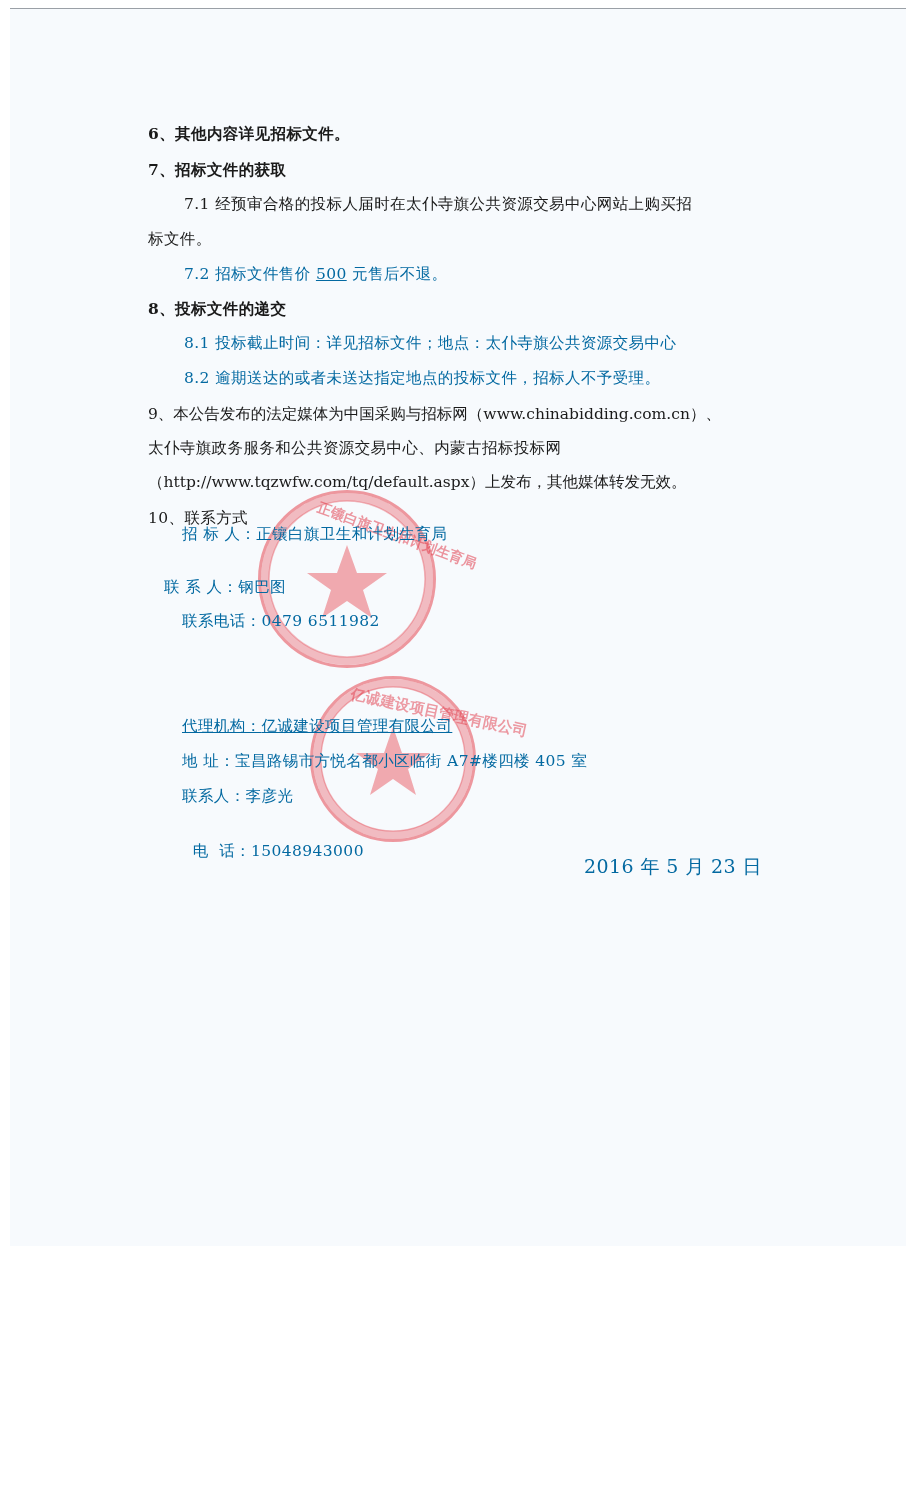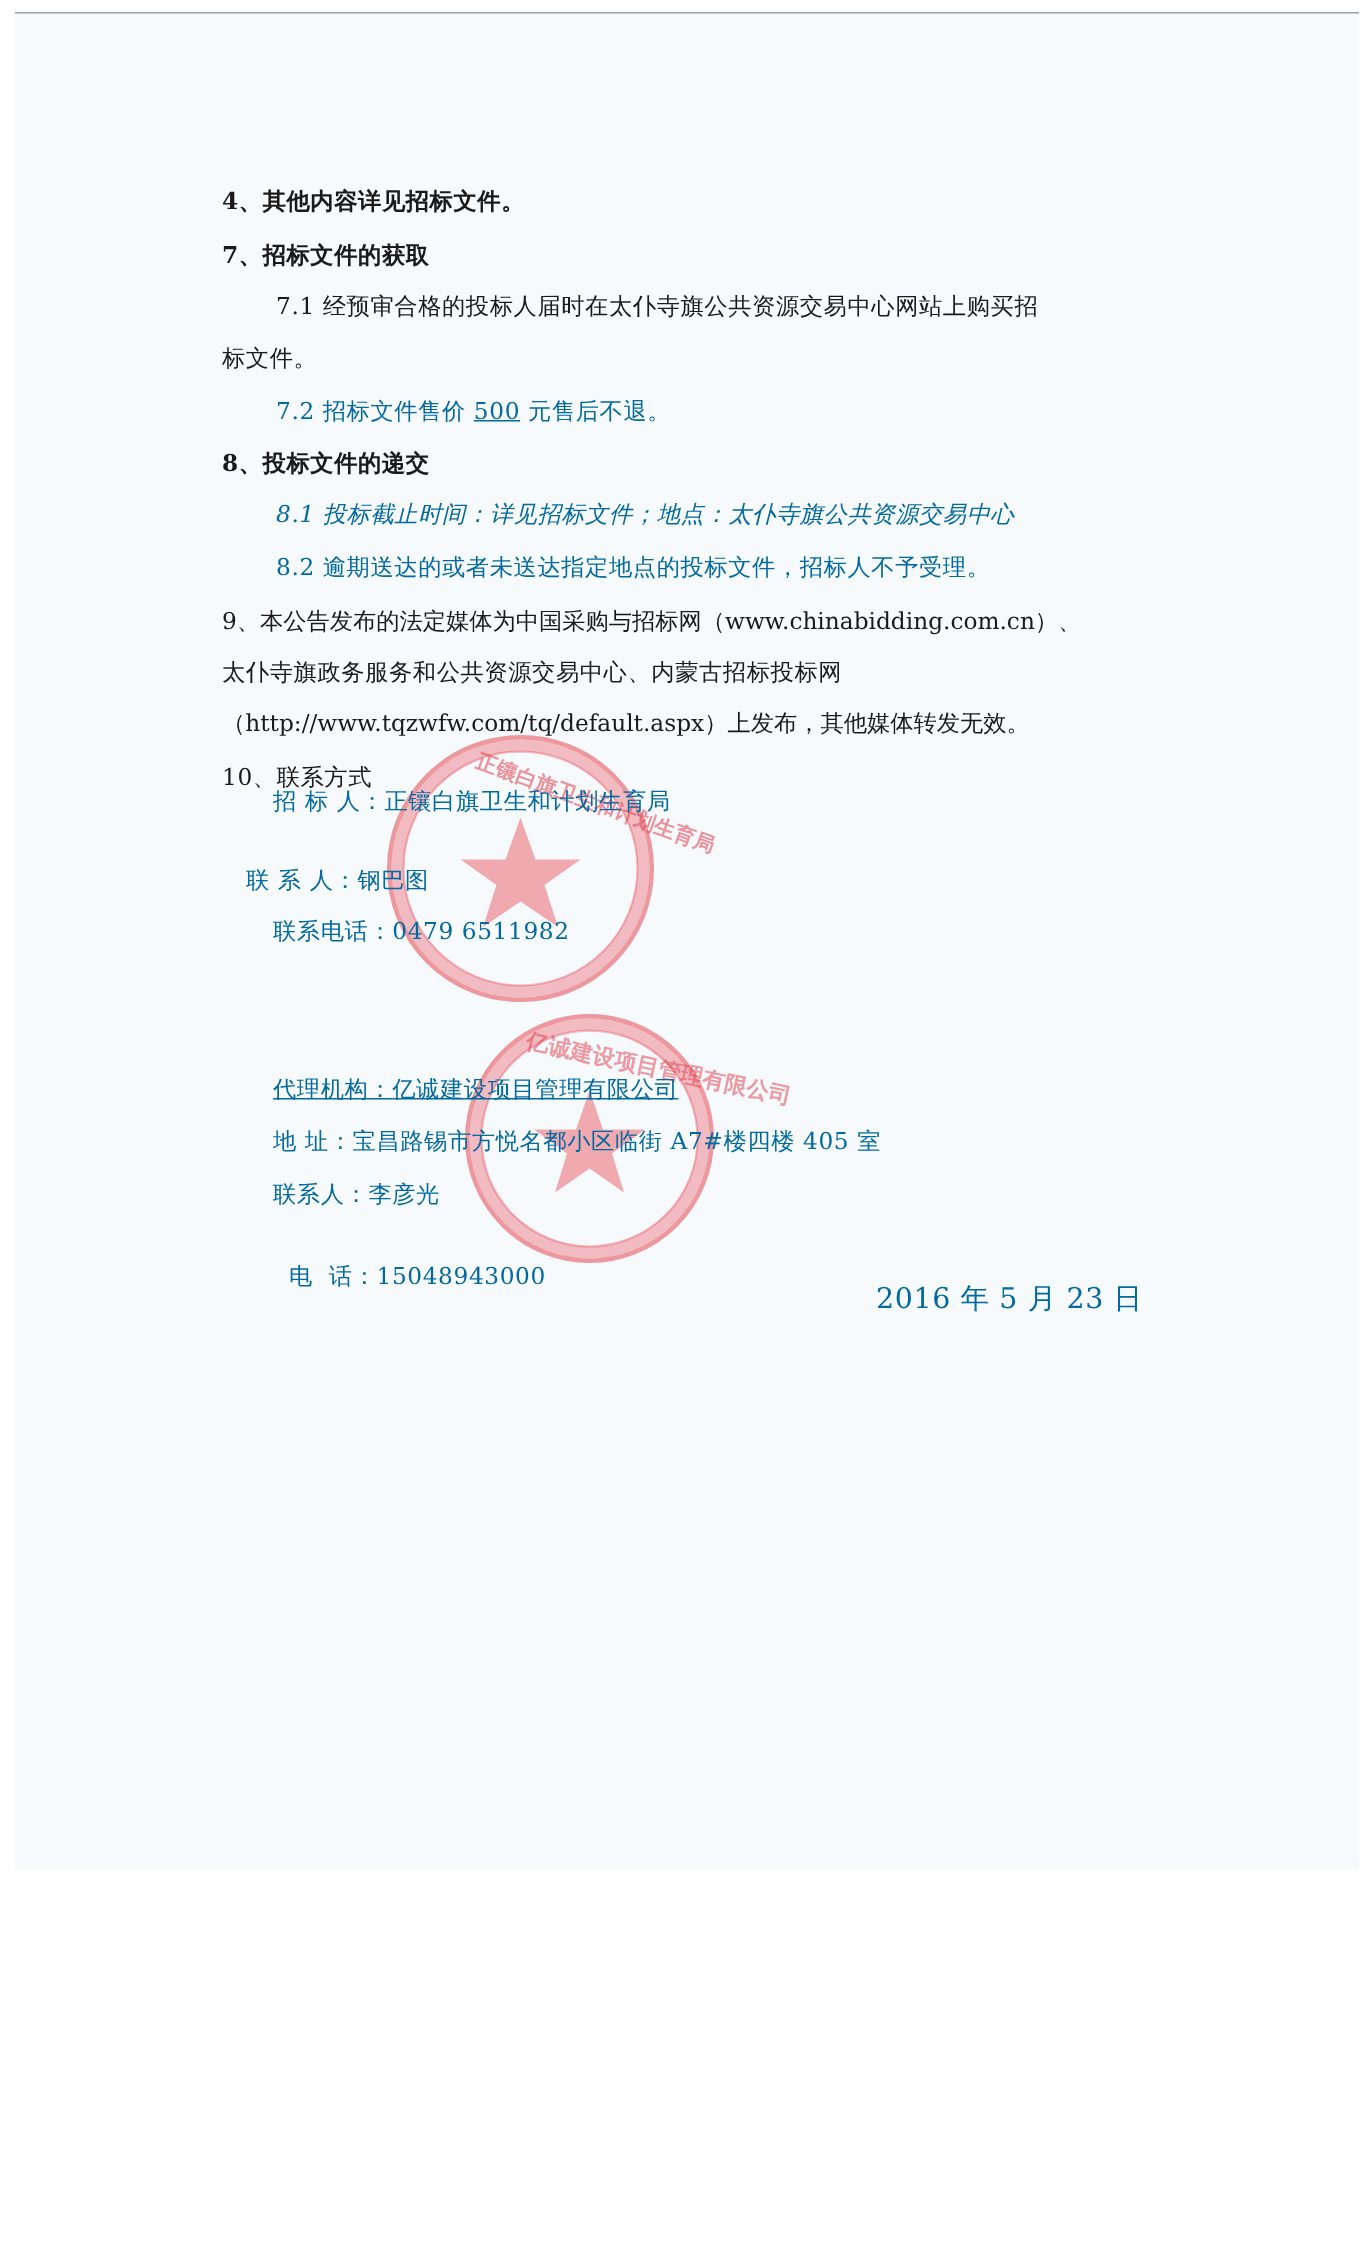--- a/index.html
+++ b/index.html
@@ -47,29 +47,29 @@
 </div>
 
 <div class="seal" style="left:310px; top:676px; width:160px; height:160px;">
   <svg width="160" height="160" viewBox="0 0 160 160">
     <polygon points="80,48 89,74 117,74 95,90 103,116 80,100 57,116 65,90 43,74 71,74" fill="rgba(230,70,80,0.45)"></polygon>
     <circle cx="80" cy="80" r="72" fill="none" stroke="rgba(230,70,80,0.35)" stroke-width="1.5"></circle>
   </svg>
   <div class="seal-text" style="left:40px; top:6px; font-size:15px; transform: rotate(12deg); transform-origin: left top; opacity:0.85;">亿诚建设项目管理有限公司</div>
 </div>
 
-<div class="line bold" style="left:148px; top:124px;">4、其他内容详见招标文件。</div>
+<div class="line bold" style="left:148px; top:124px;">6、其他内容详见招标文件。</div>
 <div class="line bold" style="left:148px; top:160px;">7、招标文件的获取</div>
 <div class="line" style="left:184px; top:194px;">7.1 经预审合格的投标人届时在太仆寺旗公共资源交易中心网站上购买招</div>
 <div class="line" style="left:148px; top:229px;">标文件。</div>
 <div class="line light" style="left:184px; top:264px;">
   <span>7.2 招标文件售价 </span><span class="u">500</span><span> 元售后不退。</span>
 </div>
 <div class="line bold" style="left:148px; top:299px;">8、投标文件的递交</div>
-<div class="line light" style="left:184px; top:333px;font-style:italic;">8.1 投标截止时间：详见招标文件；地点：太仆寺旗公共资源交易中心</div>
+<div class="line light" style="left:184px; top:333px;">8.1 投标截止时间：详见招标文件；地点：太仆寺旗公共资源交易中心</div>
 <div class="line light" style="left:184px; top:368px;">8.2 逾期送达的或者未送达指定地点的投标文件，招标人不予受理。</div>
 <div class="line" style="left:148px; top:404px; letter-spacing:0px;">9、本公告发布的法定媒体为中国采购与招标网（www.chinabidding.com.cn）、</div>
 <div class="line" style="left:148px; top:438px;">太仆寺旗政务服务和公共资源交易中心、内蒙古招标投标网</div>
 <div class="line" style="left:148px; top:472px; letter-spacing:0px;">（http://www.tqzwfw.com/tq/default.aspx）上发布，其他媒体转发无效。</div>
 <div class="line" style="left:148px; top:508px;">10、联系方式</div>
 
 <div class="line light" style="left:182px; top:524px;">
   <span>招 标 人：</span><span>正镶白旗卫生和计划生育局</span>
 </div>
 <div class="line light" style="left:164px; top:577px;">

